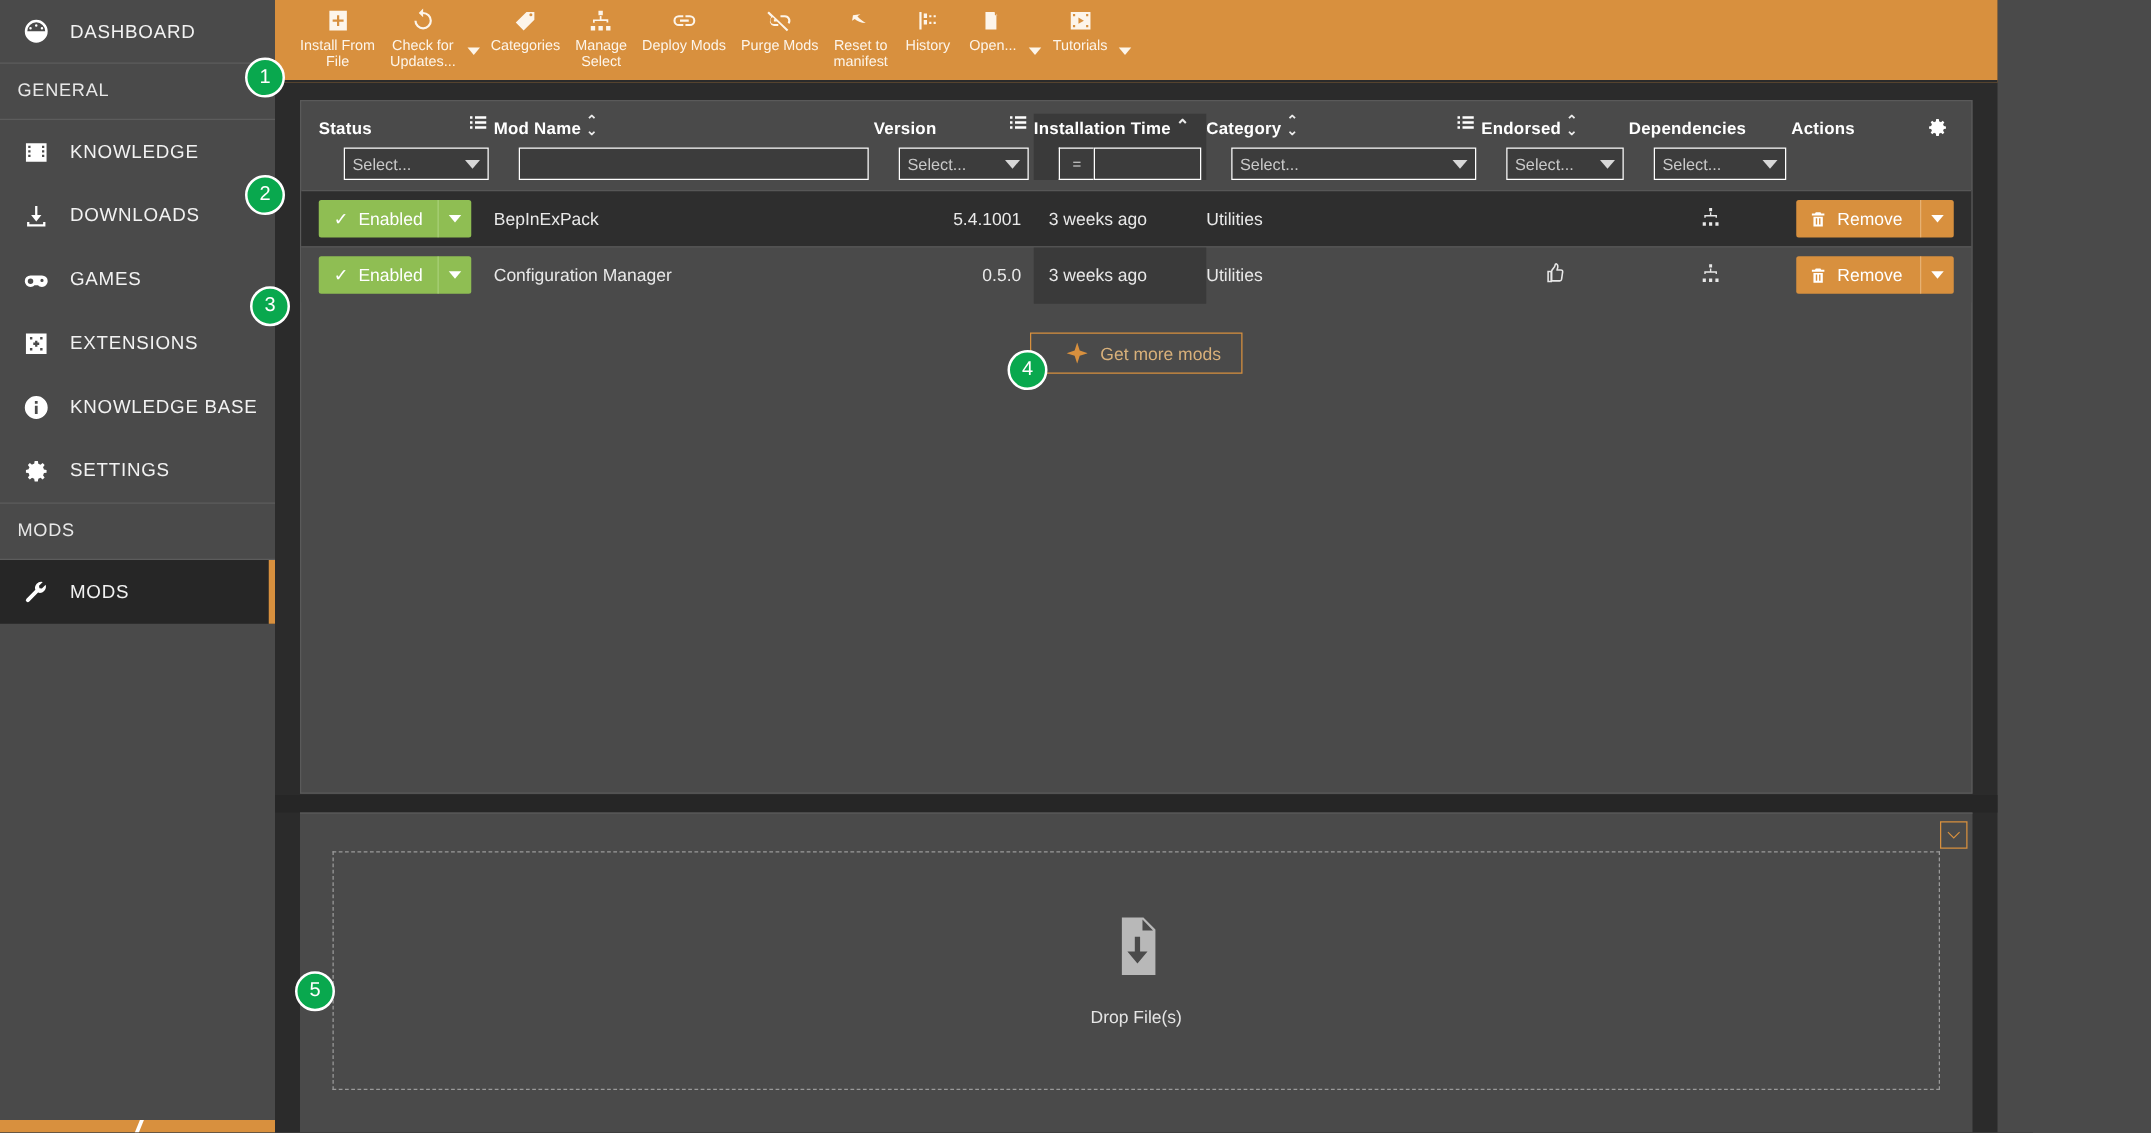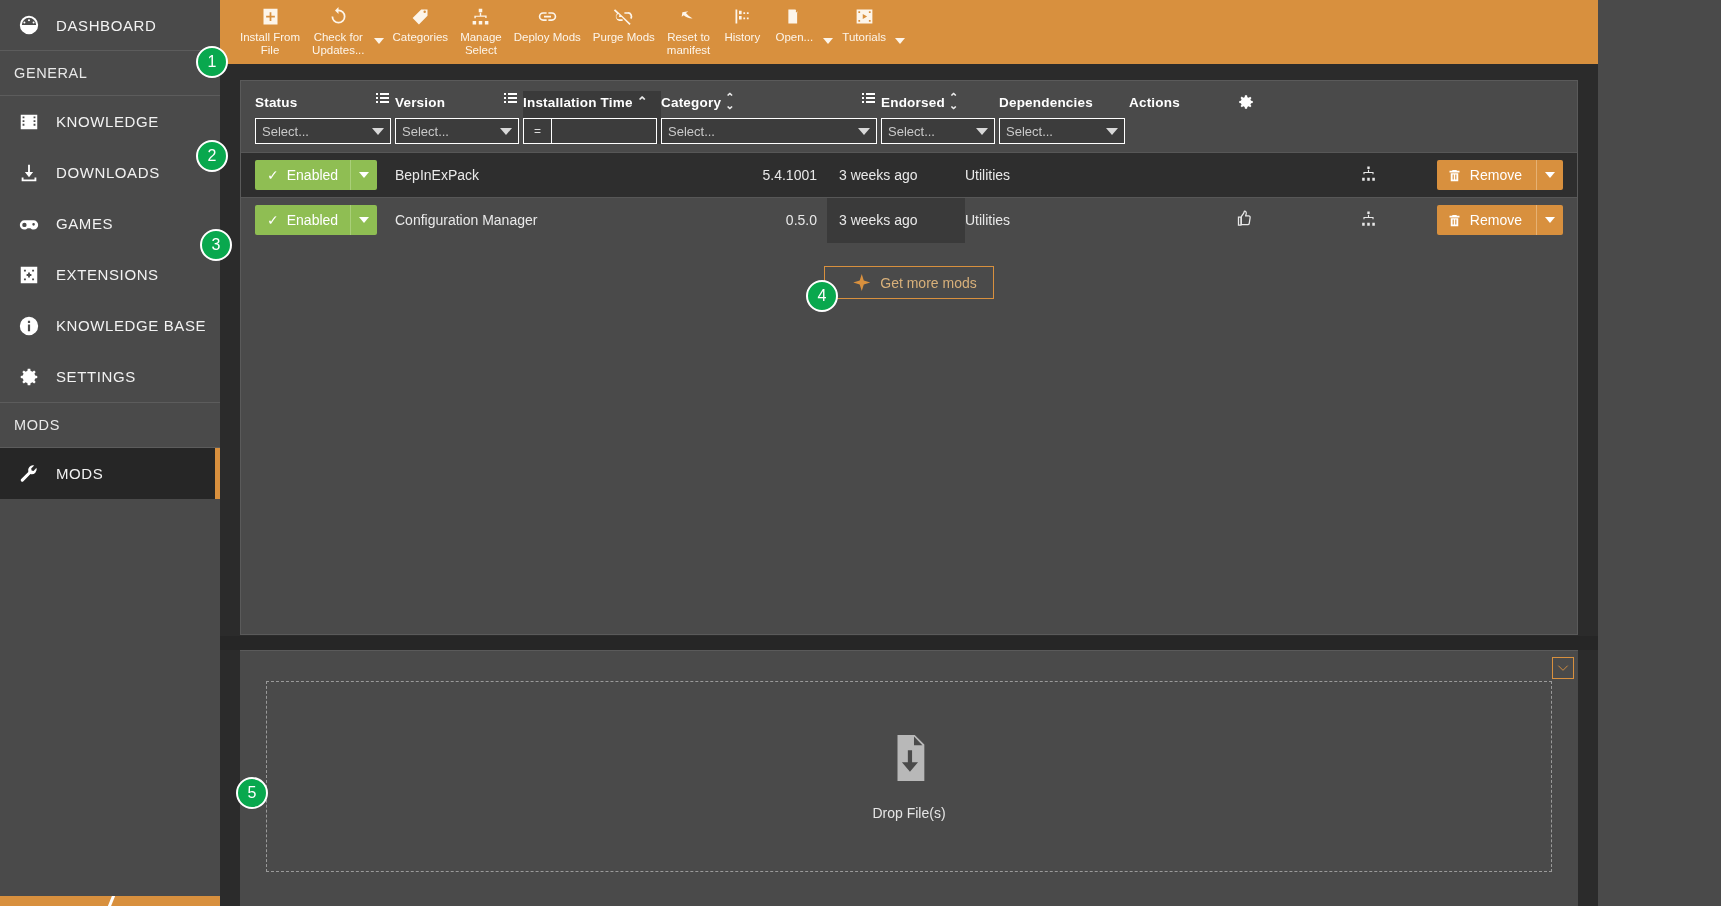--- a/index.html
+++ b/index.html
@@ -109,21 +109,21 @@
   .sort-ico.updown::before { content: "\2303"; display:block; font-size:11px; line-height:7px;}
   .sort-ico.updown::after { content: "\2304"; display:block; font-size:11px;line-height:9px;}
   .sort-ico.up::before { content: "\2303"; font-size:13px; }
   .grip {
     position:absolute; right:6px; top:2px;
     display:flex; flex-direction:column; gap:2px;
   }
   .grip span{ display:flex; gap:2px; align-items:center;}
   .grip span b{ width:2px;height:2px;background:#ffffff;display:block;border-radius:0;}
   .grip span i{ width:9px;height:2px;background:#ffffff;display:block;font-style:normal;}
-  .filter-row-cell { margin-top: 5px; }
+  .filter-row-cell { margin-top: 5px; margin-left: 20px; }
   .sel {
     height: 26px; background: #3c3c3c; border: 1px solid #ffffff;
     display: flex; align-items: center; padding: 0 6px;
     color: #c9c9c9; font-size: 13px; justify-content: space-between;
     cursor: pointer;
   }
   .sel .cv { width:0;height:0;border-left:6px solid transparent;border-right:6px solid transparent;border-top:7px solid #d8d8d8; }
   .txtin {
     height: 26px; background: #3c3c3c; border: 1px solid #ffffff;
     color: #e6e6e6; font-size: 13px; padding: 0 6px; width: 100%;
@@ -463,20 +463,29 @@
               </span>
           </div>
           <div class="filter-row-cell">
             <div class="sel">
               <span>Select...</span>
               <span class="cv"></span>
             </div>
           </div>
         </div>
 
+        <div class="th col-name">
+          <div class="th-title">
+            <span>Mod Name</span>
+            <span class="sort-ico updown"></span>
+          </div>
+          <div class="filter-row-cell">
+            <input class="txtin" value="" style="">
+          </div>
+        </div>
 
         <div class="th col-ver">
           <div class="th-title">
               <span>Version</span>
             </div>
           <div class="grip">
             <span>
                 <b></b>
                 <i></i>
               </span>

